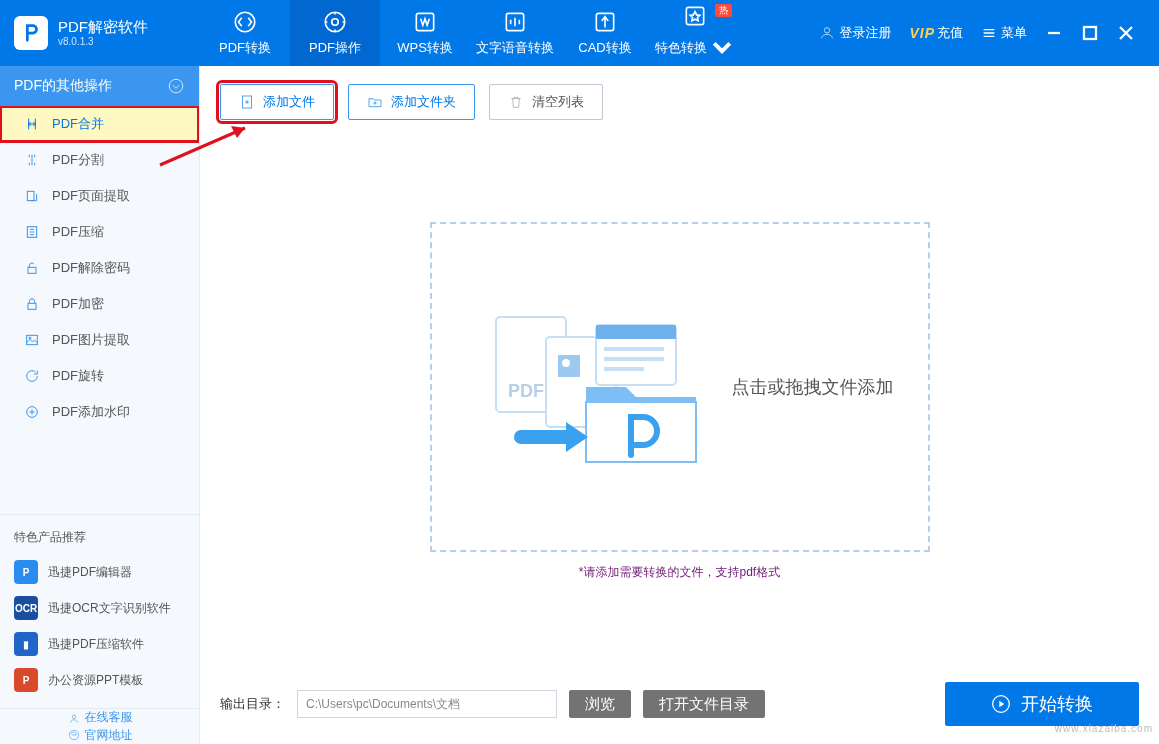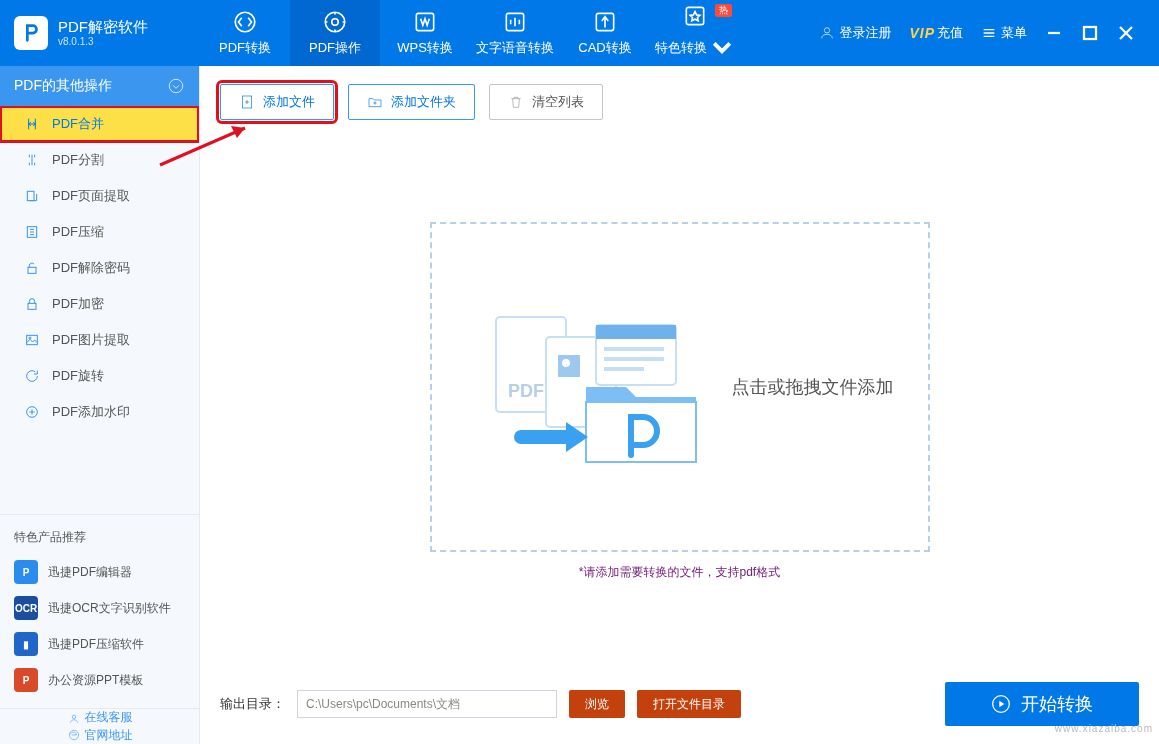--- a/index.html
+++ b/index.html
@@ -33,21 +33,21 @@
 
 .body { display:flex; height:calc(100% - 66px); }
 
 
 .sidebar { width:200px; background:#f5f8fc; display:flex; flex-direction:column; border-right:1px solid #e5eaf0; }
 .side-head { height:40px; background:#3a96ee; color:#fff; display:flex; align-items:center; justify-content:space-between; padding:18px 14px; font-size:14px; }
 .side-head svg { width:18px; height:18px; }
 .side-list { flex:1; overflow:auto; }
 .side-item { height:36px; display:flex; align-items:center; padding-left:24px; font-size:13px; color:#555; cursor:pointer; gap:12px; }
 .side-item svg { width:16px; height:16px; stroke:#3a96ee; fill:none; stroke-width:1.5; }
-.side-item.active { background:#fde047; color:#0078e8; }
+.side-item.active { background:#fef9c3; color:#0078e8; }
 .side-item.active svg { stroke:#0078e8; }
 .side-item.hl { outline:3px solid #e01020; outline-offset:-2px; }
 
 .recommend { border-top:1px solid #e5eaf0; padding:10px 0; }
 .rec-title { font-size:12px; color:#555; padding:4px 14px 8px; }
 .rec-item { display:flex; align-items:center; padding:6px 14px; font-size:12px; color:#555; cursor:pointer; gap:10px; }
 .rec-ico { width:24px; height:24px; border-radius:4px; display:flex; align-items:center; justify-content:center; color:#fff; font-size:10px; font-weight:bold; }
 .side-foot { height:36px; border-top:1px solid #e5eaf0; display:flex; align-items:center; font-size:12px;flex-direction:column; }
 .side-foot .fitem { flex:1; display:flex; align-items:center; justify-content:center; gap:4px; color:#3a96ee; cursor:pointer; }
 .side-foot svg { width:14px; height:14px; }
@@ -63,21 +63,21 @@
 
 .drop { flex:1; display:flex; align-items:center; justify-content:center; }
 .drop-box { width:500px; height:330px; border:2px dashed #b7cfe8; display:flex; flex-direction:row; align-items:center; justify-content:center; gap:16px; cursor:pointer; }
 .drop-box .illus { width:250px; height:180px; position:relative; }
 .drop-text { font-size:18px; color:#555; }
 .drop-hint { font-size:12px; color:#701a75; margin-top:12px; text-align:center; }
 
 .bottom { height:44px; display:flex; align-items:center; gap:12px; }
 .bottom-label { font-size:13px; color:#333; }
 .path-input { flex:0 0 260px; height:28px; border:1px solid #cfd6e0; padding:0 8px; font-size:12px; color:#888; background:#fff; }
-.sbtn { height:28px; padding:0 16px; background:#c2410c; color:#fff; border:none; font-size:12px; cursor:pointer; border-radius:2px; }
+.sbtn { height:28px; padding:0 16px; background:#737373; color:#fff; border:none; font-size:15px; cursor:pointer; border-radius:2px; }
 .start-btn { margin-left:auto; height:44px; padding:0 46px; background:#0078e8; color:#fff; border:none; font-size:18px; cursor:pointer; display:flex; align-items:center; gap:10px; border-radius:2px; }
 .start-btn svg { width:20px; height:20px; }
 
 
 .arrow { position:absolute; left:150px; top:120px; width:110px; height:50px; pointer-events:none; z-index:50; }
 
 .watermark { position:absolute; right:6px; bottom:10px; font-size:10px; color:#bbb; letter-spacing:1px; }
 </style>
 </head>
 <body>

